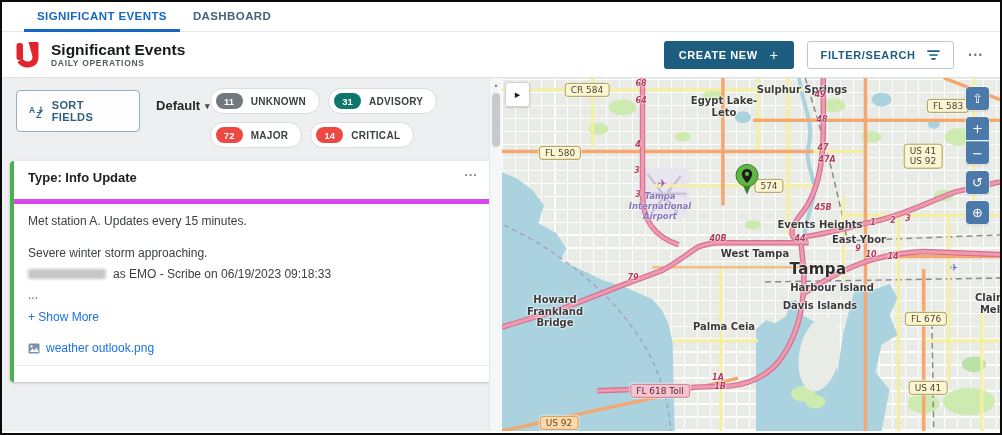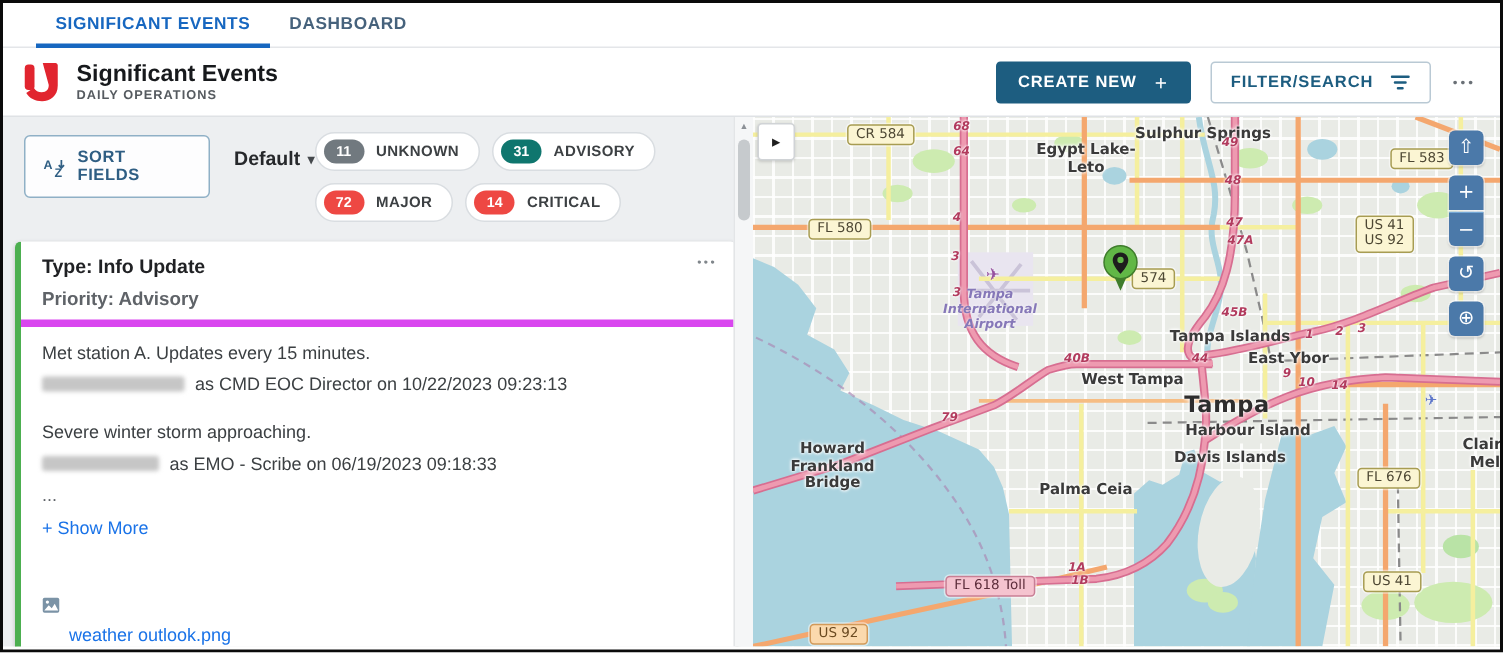--- a/index.html
+++ b/index.html
@@ -38,21 +38,21 @@
   .card-type{font-size:13px;font-weight:700;color:#202124;margin-bottom:7px;}
   .card-priority{font-size:12.5px;font-weight:700;color:#5f6368;}
   .card-more{position:absolute;right:13px;top:9px;color:#80868b;font-size:8px;letter-spacing:1.6px;cursor:pointer;}
   .card-body{padding:9px 14px 9px;font-size:12px;color:#3c4043;line-height:16px;}
   .bodyline{margin:0 0 5px;}
   .byline{display:flex;align-items:center;margin:0 0 5px;}
   .gap{height:11px;}
   .redact{display:inline-block;height:10px;border-radius:2px;background:#c6c6c6;filter:blur(1.4px);margin-right:7px;vertical-align:middle;}
   .w95{width:95px;} .w78{width:78px;}
   .ellipsis{color:#5f6368;margin:0 0 4px;}
-  .link{color:#1a73e8;cursor:pointer;margin-top:40px;}
+  .link{color:#1a73e8;cursor:pointer;}
   .show-more{display:inline-block;margin:2px 0 0;font-size:12px;}
   .attach{display:flex;align-items:center;gap:6px;margin-top:15px;}
   .attach svg{flex-shrink:0;}
   .card-foot{border-top:1px solid #e8eaec;padding:8px 14px;display:flex;align-items:center;font-size:11.5px;color:#5f6368;}
   
   .vscroll{position:absolute;top:0;right:0;bottom:0;width:13px;background:#f5f6f7;border-left:1px solid #e3e5e7;}
   .vscroll .arrow{position:absolute;top:4px;left:3px;font-size:6px;color:#8b9096;}
   .vthumb{position:absolute;top:15px;left:2px;width:8px;height:54px;background:#c6cacd;border-radius:4px;cursor:pointer;}
   
   .map-panel{flex:1;position:relative;overflow:hidden;background-color:#e9ebe6;
@@ -149,29 +149,24 @@
             <span class="chip">
               <span class="chip-count" style="background-color: rgb(238, 72, 67);">14</span>
               <span class="chip-label">CRITICAL</span>
             </span>
           </div>
       </div>
 
       <div class="card" style="border-left-color: rgb(76, 175, 80);">
         <div class="card-head">
           <div class="card-type">Type: Info Update</div>
-          <div class="card-priority">Priority: Advisory</div>
           <div class="card-more">•••</div>
         </div>
         <div class="card-body">
           <div class="bodyline">Met station A. Updates every 15 minutes.</div>
-          <div class="byline">
-            <span class="redact w95"></span>
-            <span>as CMD EOC Director on 10/22/2023 09:23:13</span>
-          </div>
           <div class="gap"></div>
           <div class="bodyline">Severe winter storm approaching.</div>
           <div class="byline">
             <span class="redact w78"></span>
             <span>as EMO - Scribe on 06/19/2023 09:18:33</span>
           </div>
           <div class="ellipsis">...</div>
           <span class="link show-more">+ Show More</span>
           <div class="attach">
             <svg width="12" height="11" viewBox="0 0 12 11">
@@ -307,21 +302,21 @@
 
           <span class="map-label shield shield-pink" style="left: 158px; top: 313px;">FL 618 Toll</span>
 
           <span class="map-label shield shield-tan" style="left: 57px; top: 345px;">US 92</span>
 
           <span class="map-label place" style="left: 300px; top: 12px;">Sulphur Springs</span>
 
           <span class="map-label place" style="left: 222px; top: 28px;">Egypt Lake-
 Leto</span>
 
-          <span class="map-label place" style="left: 318px; top: 147px;">Tampa Islands</span>
+          <span class="map-label place" style="left: 318px; top: 147px;">Events Heights</span>
 
           <span class="map-label place" style="left: 357px; top: 162px;">East Ybor</span>
 
           <span class="map-label place" style="left: 253px; top: 176px;">West Tampa</span>
 
           <span class="map-label city" style="left: 316px; top: 192px;">Tampa</span>
 
           <span class="map-label place" style="left: 330px; top: 210px;">Harbour Island</span>
 
           <span class="map-label place" style="left: 318px; top: 228px;">Davis Islands</span>

